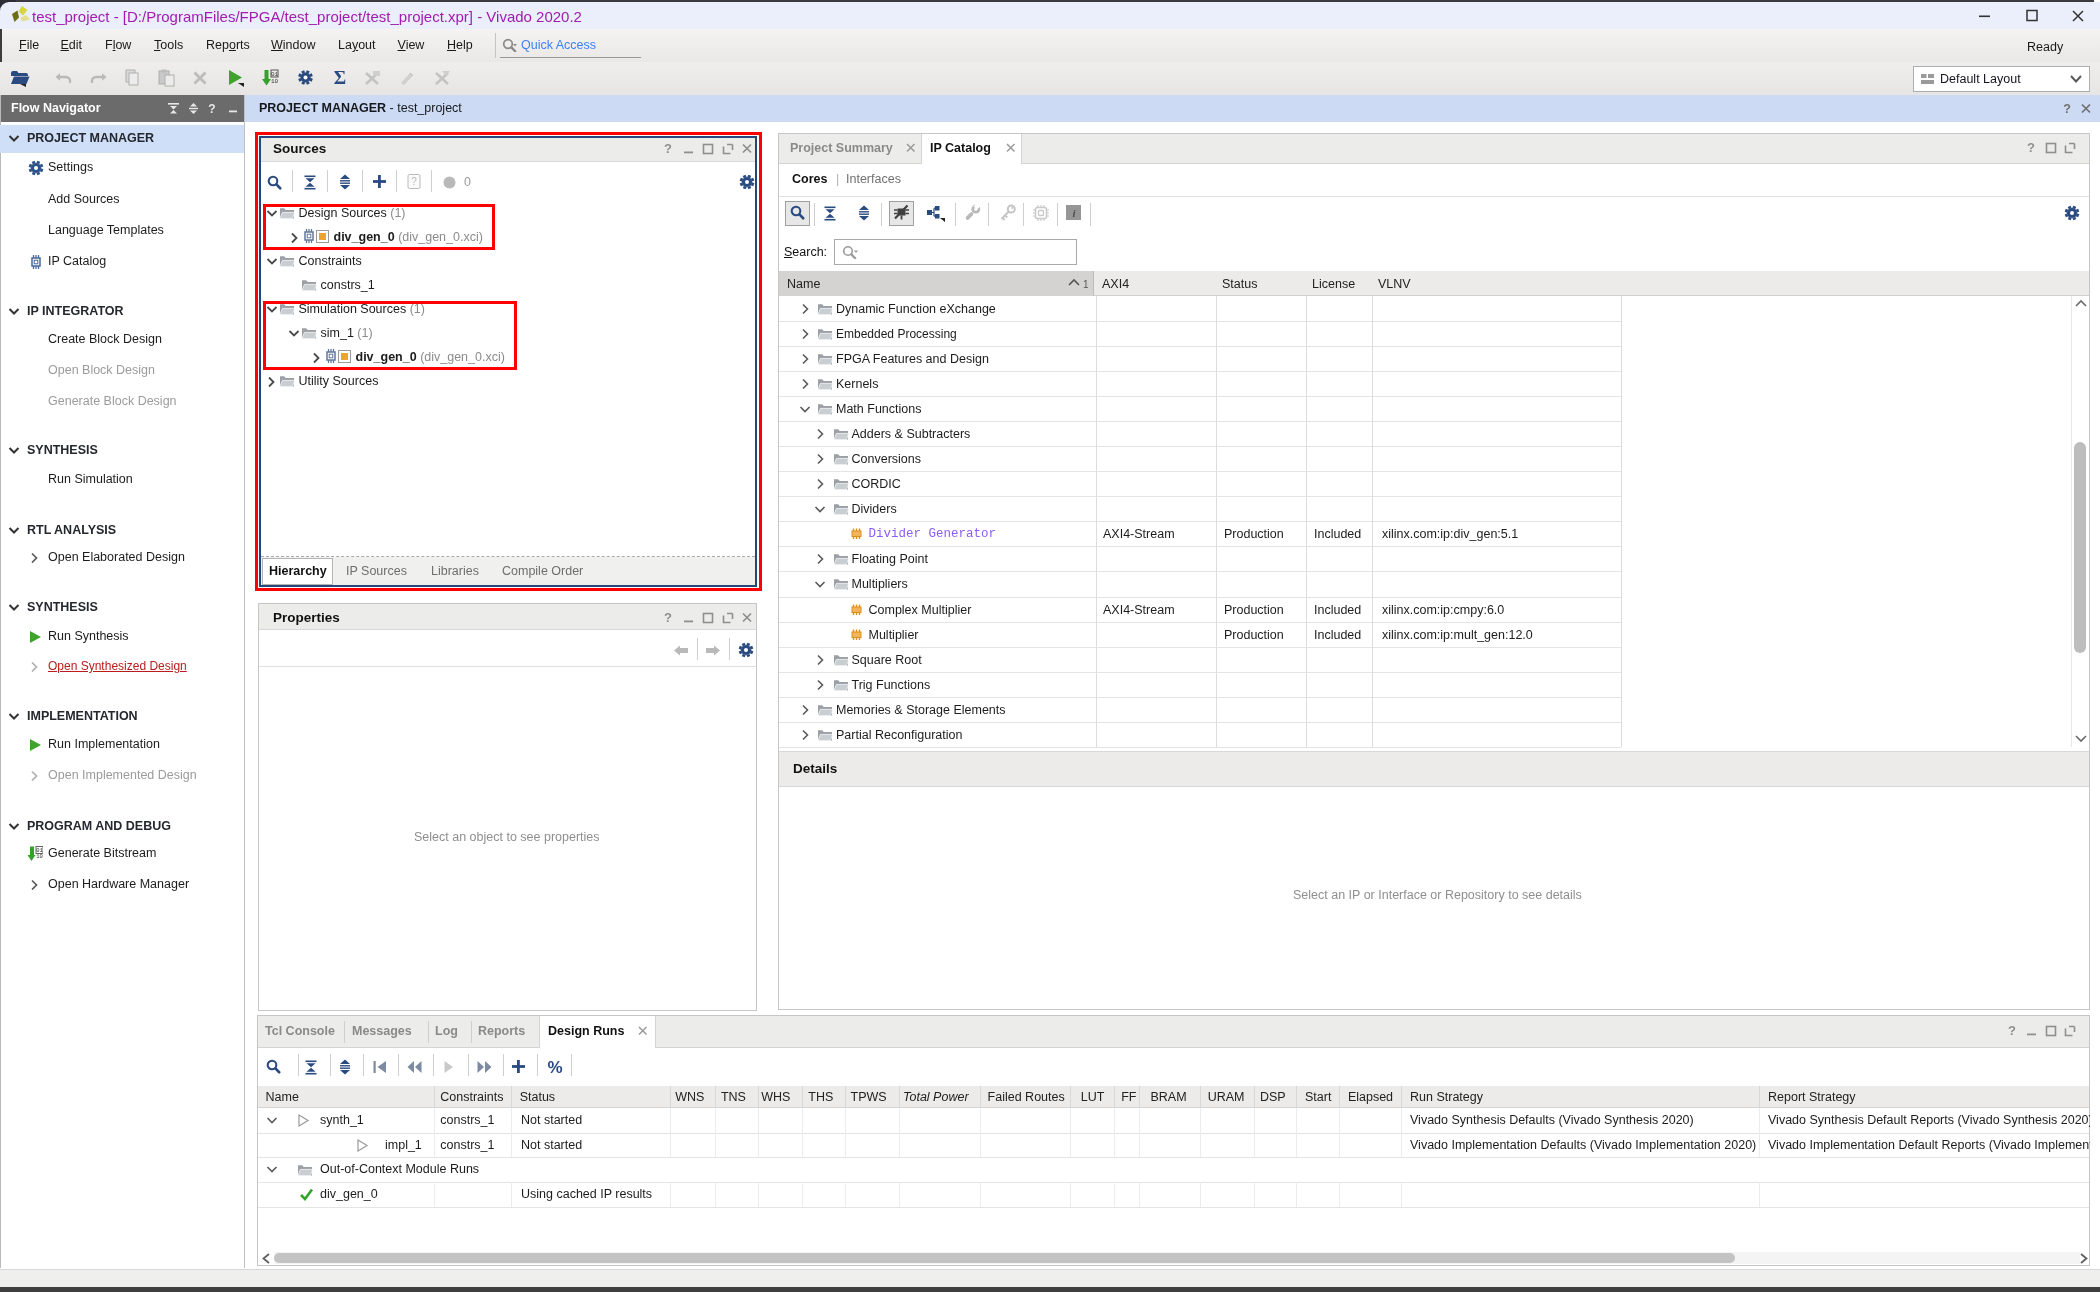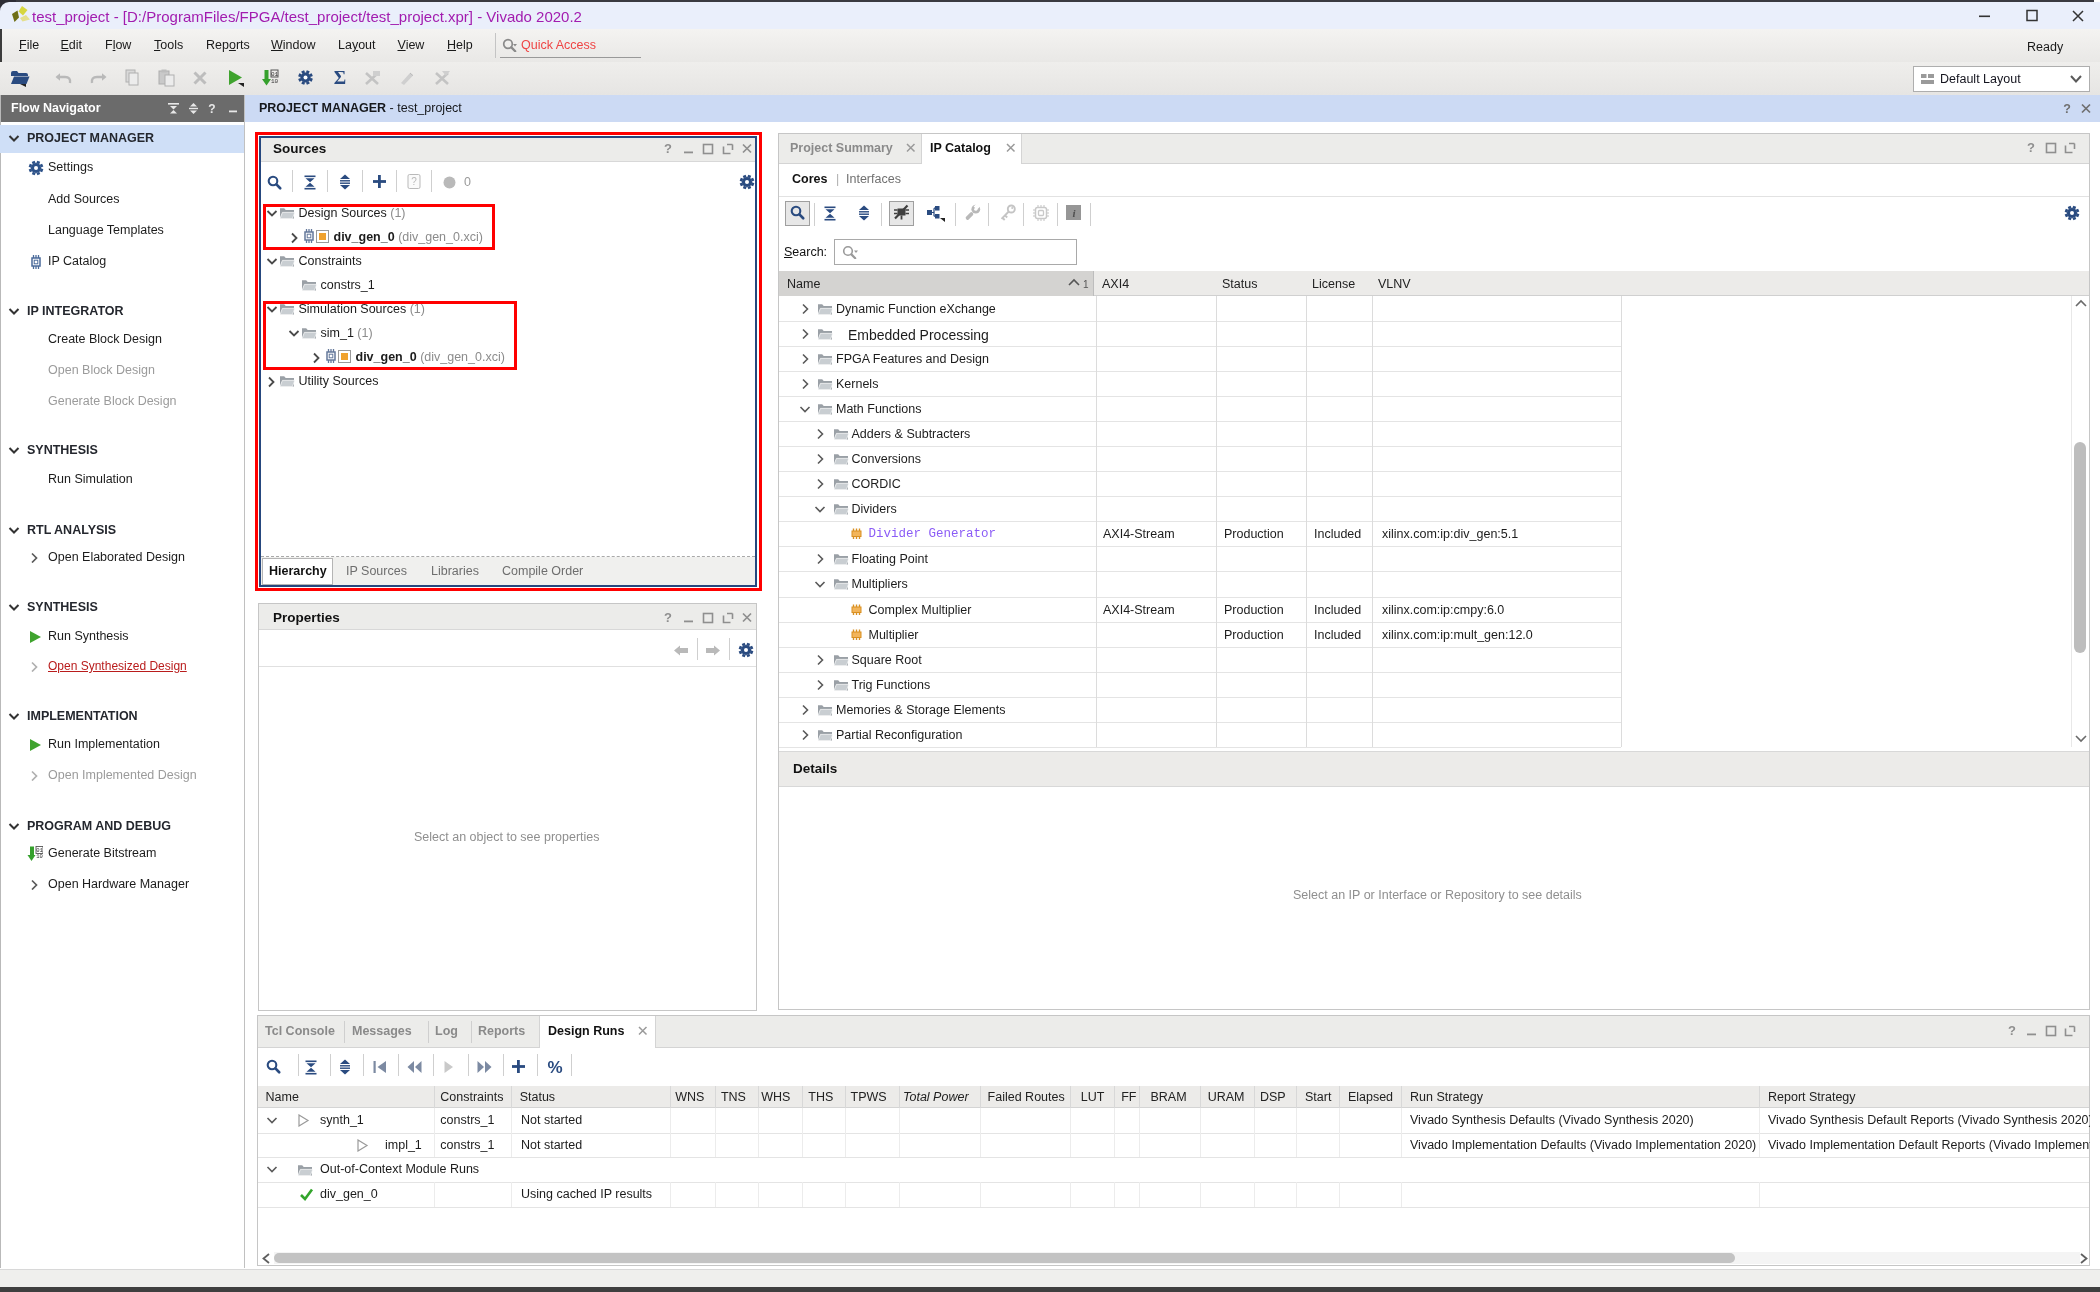--- a/index.html
+++ b/index.html
@@ -33,21 +33,21 @@
 <div class="abs" style="left:271px;top:38px;font-size:12.5px;color:#1a1a1a; white-space:nowrap;"><span style="text-decoration:underline">W</span>indow</div>
 <div class="abs" style="left:338px;top:38px;font-size:12.5px;color:#1a1a1a; white-space:nowrap;">La<span style="text-decoration:underline">y</span>out</div>
 <div class="abs" style="left:397.5px;top:38px;font-size:12.5px;color:#1a1a1a; white-space:nowrap;"><span style="text-decoration:underline">V</span>iew</div>
 <div class="abs" style="left:447px;top:38px;font-size:12.5px;color:#1a1a1a; white-space:nowrap;"><span style="text-decoration:underline">H</span>elp</div>
 <div class="abs" style="left:495px;top:33px;width:1px;height:25px;background:#c4c4c4;"></div>
 <svg class="abs" style="left:502px;top:38px" width="16" height="14" viewBox="0 0 16 14">
     <circle cx="6" cy="6" r="4.3" fill="none" stroke="#8a8a8a" stroke-width="1.7"></circle>
     <line x1="9.4" y1="9.4" x2="13.2" y2="13.2" stroke="#8a8a8a" stroke-width="2.3" stroke-linecap="round"></line>
     <polygon points="11,6 15,6 13,8.5" fill="#8a8a8a"></polygon>
   </svg>
-<div class="abs" style="left:521px;top:38px;font-size:12.5px;color:#ef4444; white-space:nowrap;">Quick Access</div>
+<div class="abs" style="left:521px;top:38px;font-size:12.5px;color:#3b82f6; white-space:nowrap;">Quick Access</div>
 <div class="abs" style="left:500px;top:57px;width:141px;height:1px;background:#999999;"></div>
 <div class="abs" style="left:2027px;top:40px;font-size:12.5px;color:#1a1a1a; white-space:nowrap;">Ready</div>
 <div class="abs" style="left:0;top:62px;width:2100px;height:33px;background:linear-gradient(#efeeec,#e6e5e3);"></div>
 <svg class="abs" style="left:10px;top:69px" width="20" height="18" viewBox="0 0 20 18">
     <path d="M1,4 q0-2 2-2 h4 l1.5,2 H16 q2,0 2,2 v1 H1 z" fill="#2a4b80"></path>
     <path d="M1,15 L4,7.5 H19.5 L16.5,15 z" fill="#2a4b80"></path>
     <polygon points="13,15 19,15 19,18 " fill="#222" transform="translate(-3,0)"></polygon>
   </svg>
 <svg class="abs" style="left:54px;top:70px" width="20" height="16" viewBox="0 0 20 16">
     <path d="M16,13 q1-6 -5-6 h-5" fill="none" stroke="#b9b9b9" stroke-width="2.4"></path>
@@ -579,21 +579,21 @@
   </svg>
 <div class="abs" style="left:836px;top:301.8px;font-size:12.5px;color:#1c1c1c; white-space:nowrap;">Dynamic Function eXchange</div>
 <div class="abs" style="left:779px;top:345.92px;width:842px;height:1px;background:#e4e4e4;"></div>
 <svg class="abs" style="left:800px;top:327.86px" width="11" height="12" viewBox="0 0 11 12">
     <polyline points="3,1.5 7.5,6 3,10.5" fill="none" stroke="#5a5a5a" stroke-width="1.6"></polyline>
   </svg>
 <svg class="abs" style="left:817px;top:325.86px" width="16" height="15" viewBox="0 0 16 15">
     <path d="M1,3.2 h4.2 l1.5,1.8 H15 v8.6 H1 z" fill="#9aa0a6"></path>
     <path d="M1,13.6 L3.4,7.4 H15.8 L13.4,13.6 z" fill="#c9ced2" stroke="#ffffff" stroke-width="0.7"></path>
   </svg>
-<div class="abs" style="left:836px;top:326.86px;font-size:14px;color:#1c1c1c; white-space:nowrap;margin-left:12px;">Embedded Processing</div>
+<div class="abs" style="left:836px;top:326.86px;font-size:12px;color:#1c1c1c; white-space:nowrap;">Embedded Processing</div>
 <div class="abs" style="left:779px;top:370.98px;width:842px;height:1px;background:#e4e4e4;"></div>
 <svg class="abs" style="left:800px;top:352.92px" width="11" height="12" viewBox="0 0 11 12">
     <polyline points="3,1.5 7.5,6 3,10.5" fill="none" stroke="#5a5a5a" stroke-width="1.6"></polyline>
   </svg>
 <svg class="abs" style="left:817px;top:350.92px" width="16" height="15" viewBox="0 0 16 15">
     <path d="M1,3.2 h4.2 l1.5,1.8 H15 v8.6 H1 z" fill="#9aa0a6"></path>
     <path d="M1,13.6 L3.4,7.4 H15.8 L13.4,13.6 z" fill="#c9ced2" stroke="#ffffff" stroke-width="0.7"></path>
   </svg>
 <div class="abs" style="left:836px;top:351.92px;font-size:12.5px;color:#1c1c1c; white-space:nowrap;">FPGA Features and Design</div>
 <div class="abs" style="left:779px;top:396.04px;width:842px;height:1px;background:#e4e4e4;"></div>

